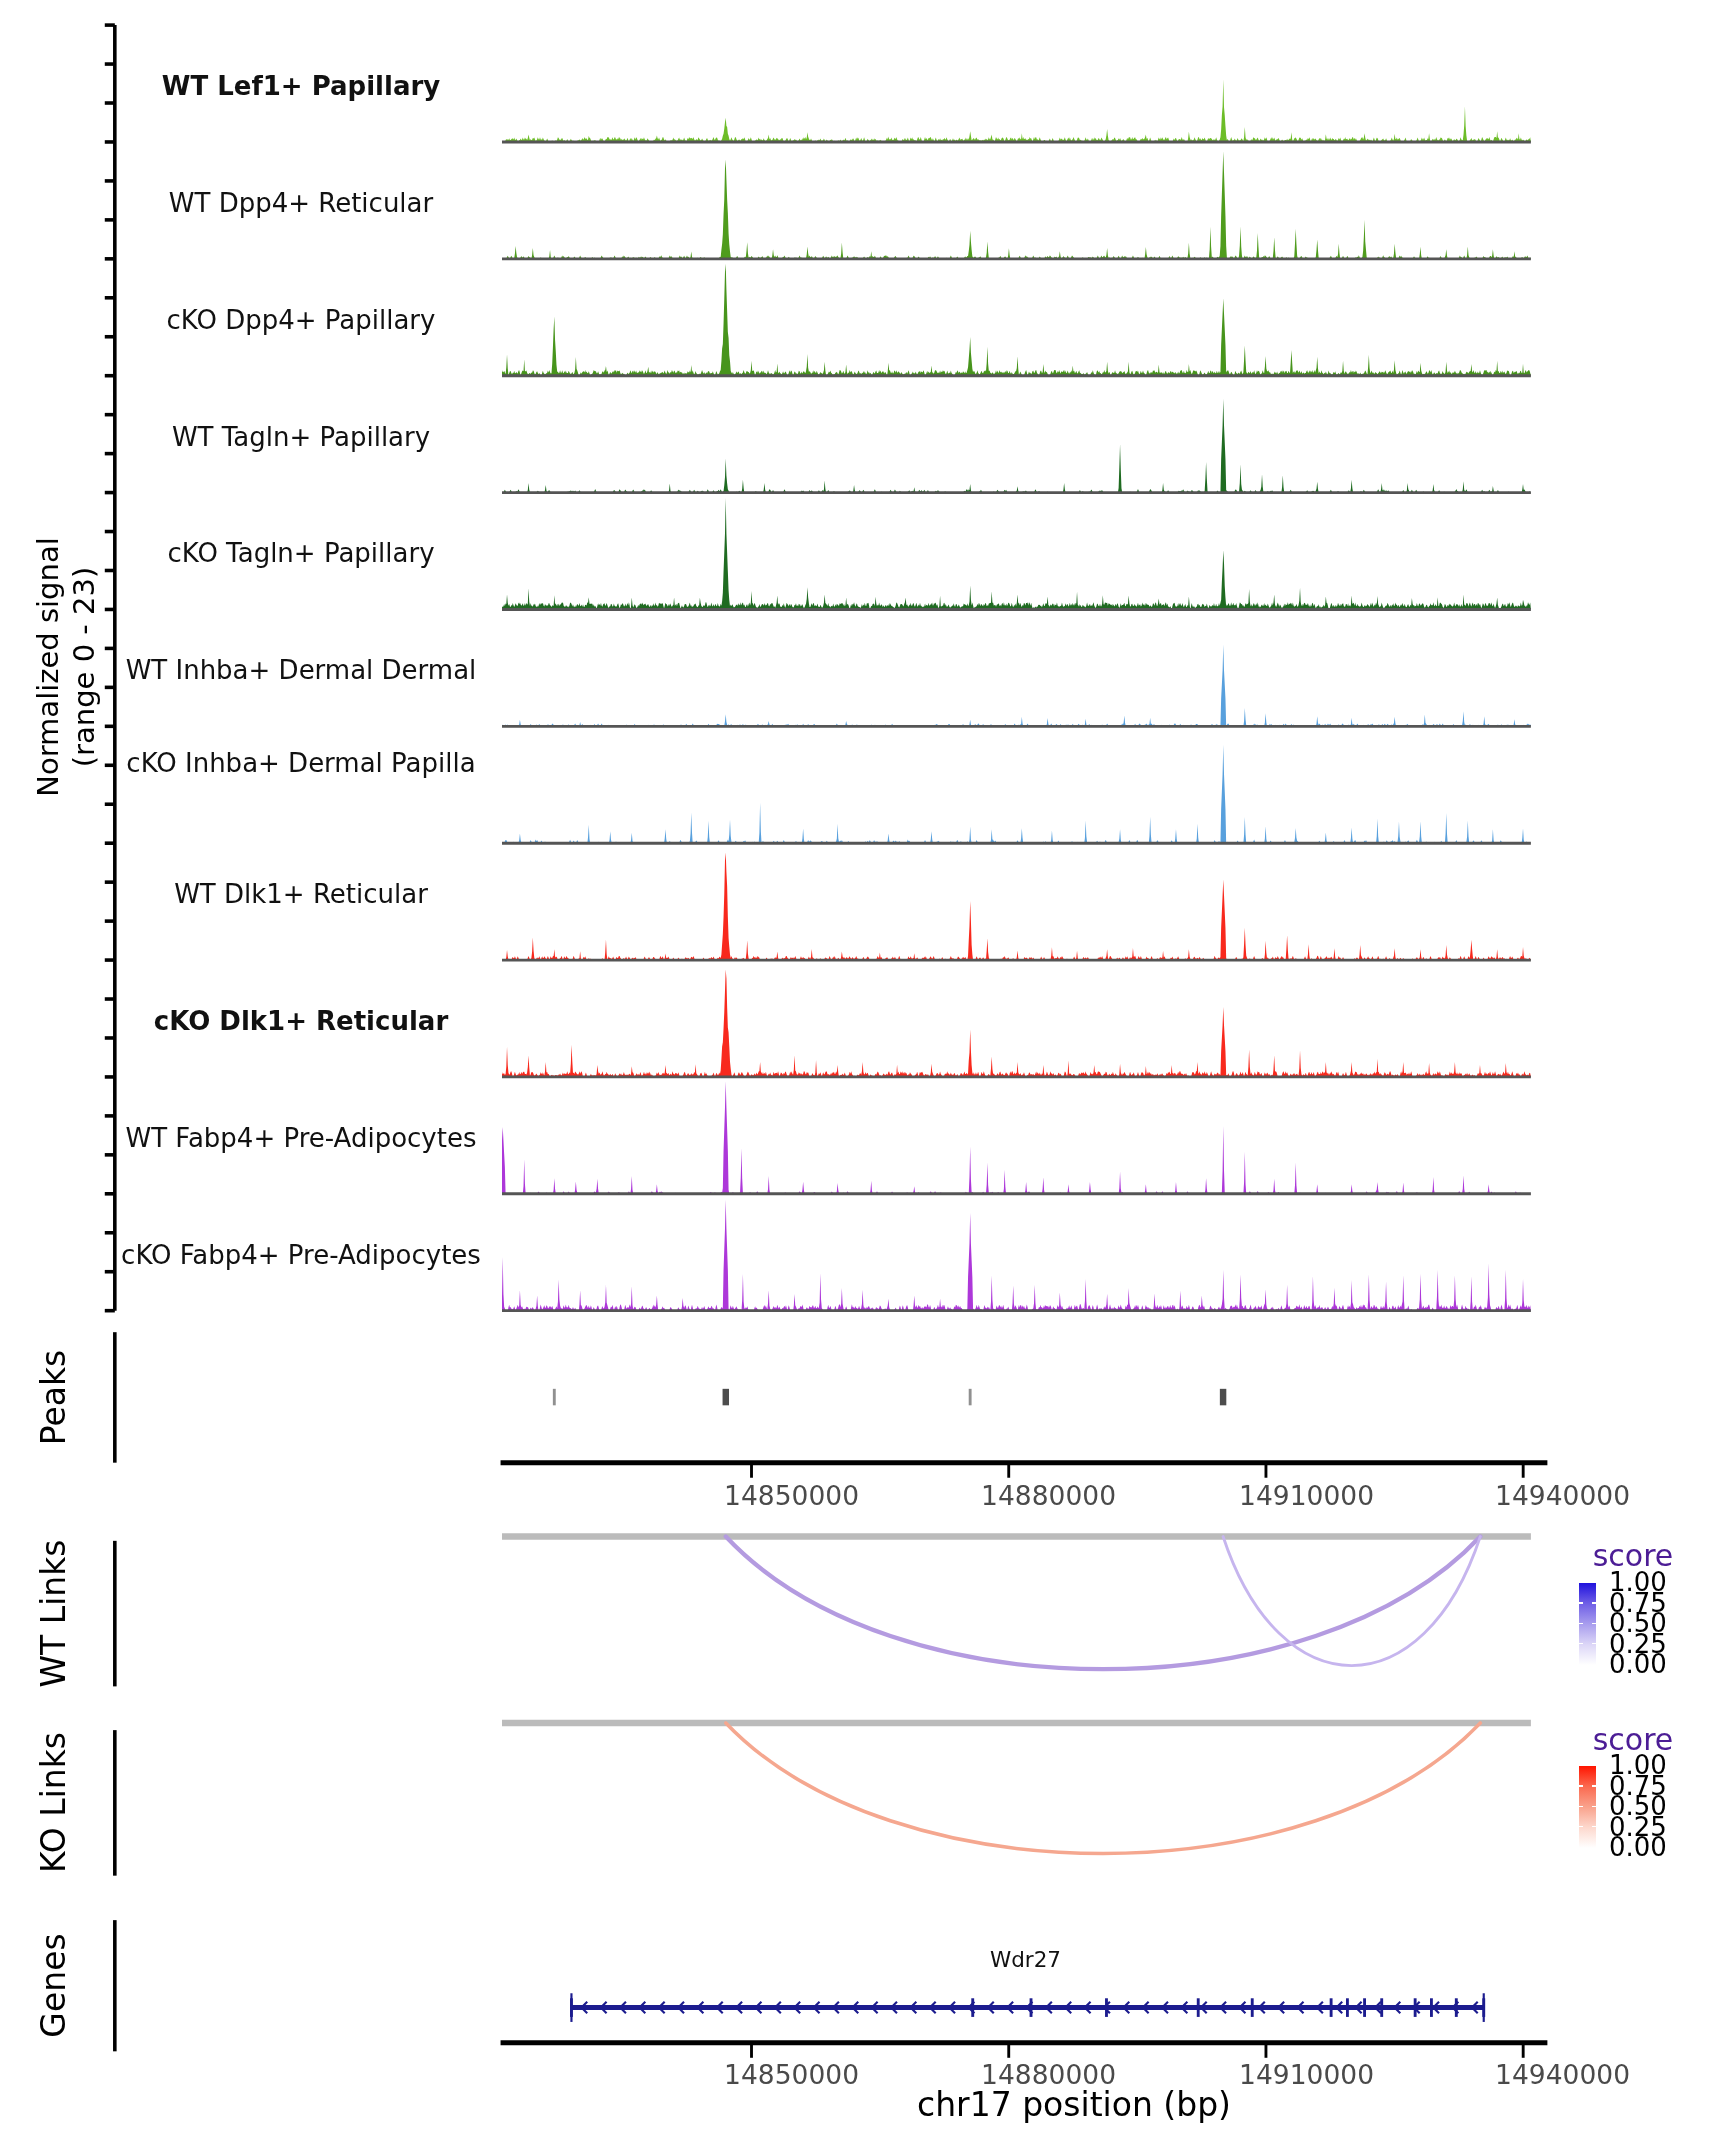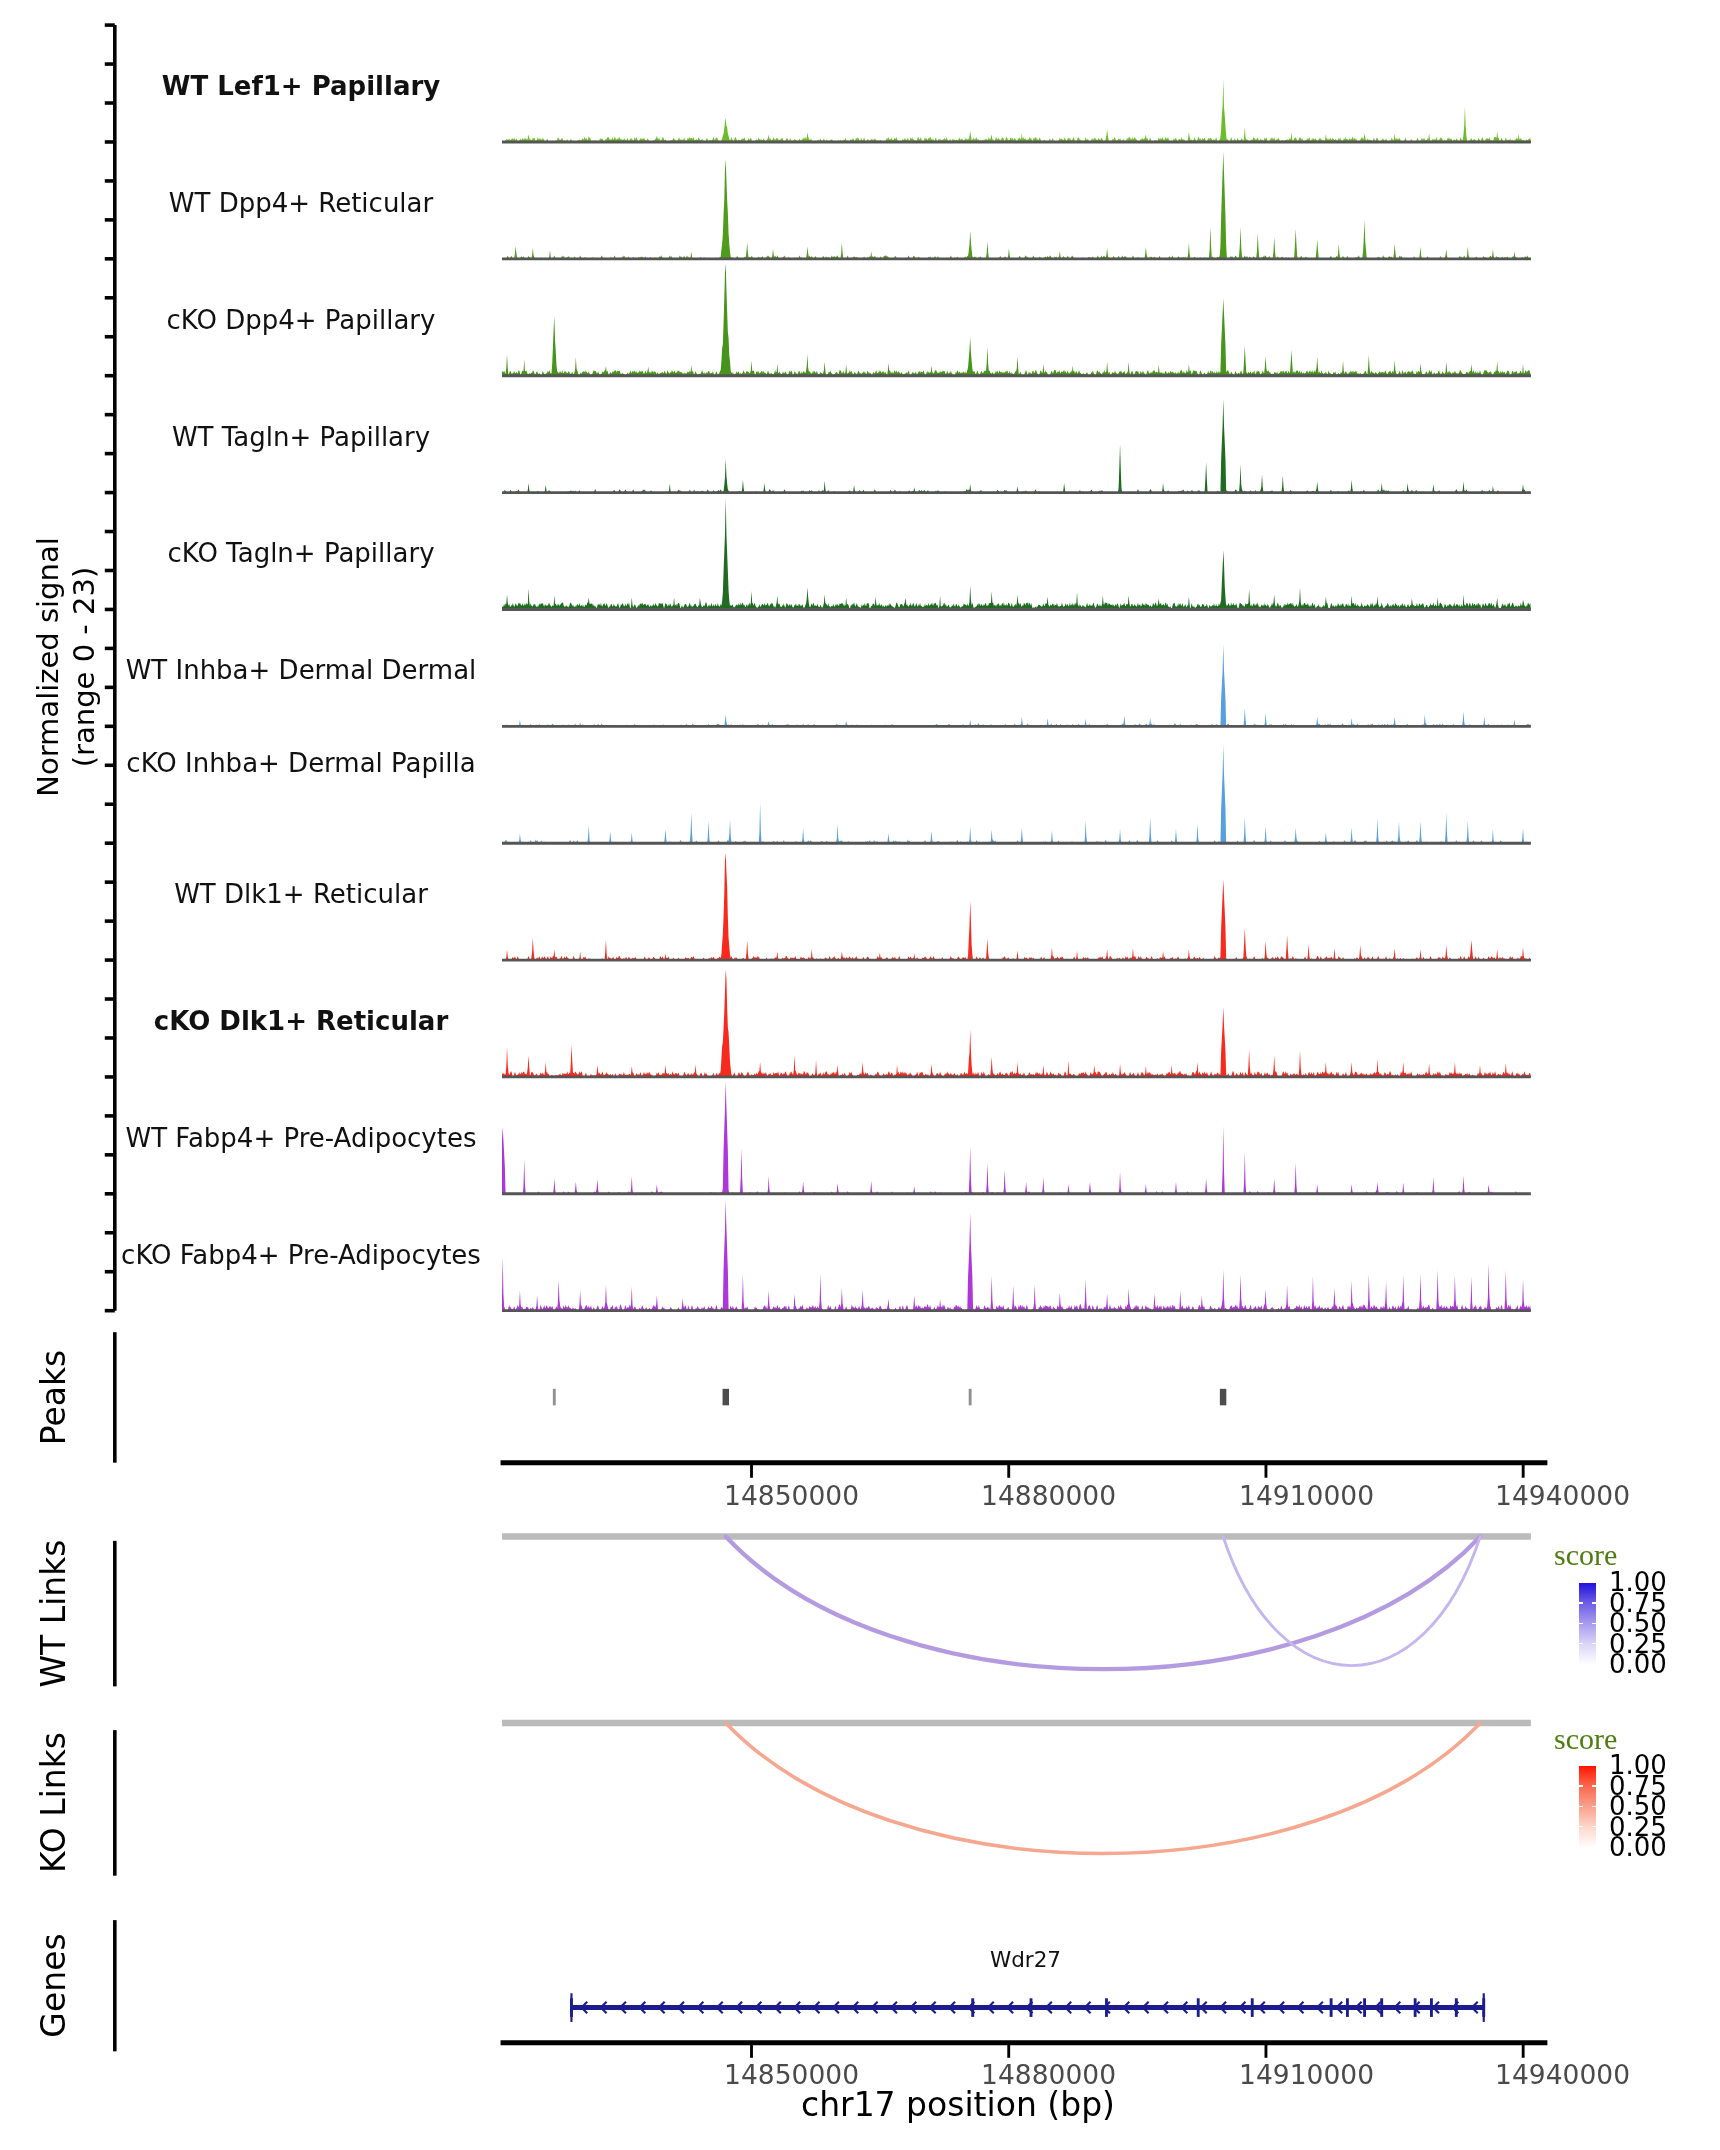--- a/index.html
+++ b/index.html
@@ -5,22 +5,22 @@
   html,body{margin:0;padding:0;background:#fff;}
   #fig{position:relative;width:1721px;height:2151px;background:#ffffff;
        font-family:"DejaVu Sans","Liberation Sans",sans-serif;overflow:hidden;}
   #gfx{position:absolute;left:0;top:0;}
   .abs{position:absolute;}
   .track-label{width:430px;text-align:center;font-size:26px;color:#111;line-height:30px;white-space:nowrap;}
   .rot{display:flex;align-items:center;justify-content:center;transform:rotate(-90deg);}
   .side-label{font-size:33px;color:#000;}
   .yaxis-label{font-size:29px;color:#000;text-align:center;line-height:36px;}
   .ticklab{width:215px;text-align:right;font-size:26.5px;color:#4a4a4a;white-space:nowrap;}
-  .axis-title{width:430px;text-align:left;font-size:33px;color:#000;}
-  .legend-title{width:158px;font-size:30px;color:#4d7c0f;font-family:Liberation Serif, serif;}
+  .axis-title{width:430px;text-align:right;font-size:33px;color:#000;}
+  .legend-title{width:158px;text-align:center;font-size:30px;color:#4c1d95;}
   .legend-lab{font-size:26px;color:#000;white-space:nowrap;}
   .legend-bar{width:17px;height:82px;}
   .bar-tick{position:absolute;left:0;width:4.3px;height:1.4px;background:#ffffff;}
   .bar-tick.r{left:auto;right:0;}
   #wt-bar{background:linear-gradient(to bottom,#2012dd 0%,#6f5fe6 25%,#a89dee 50%,#dcd6f7 75%,#ffffff 100%);}
   #ko-bar{background:linear-gradient(to bottom,#ff1400 0%,#fb6a50 25%,#f9a28c 50%,#fdd8cd 75%,#ffffff 100%);}
   .gene-name{width:215px;text-align:center;font-size:21.5px;color:#111;}
 </style>
 </head>
 <body>

